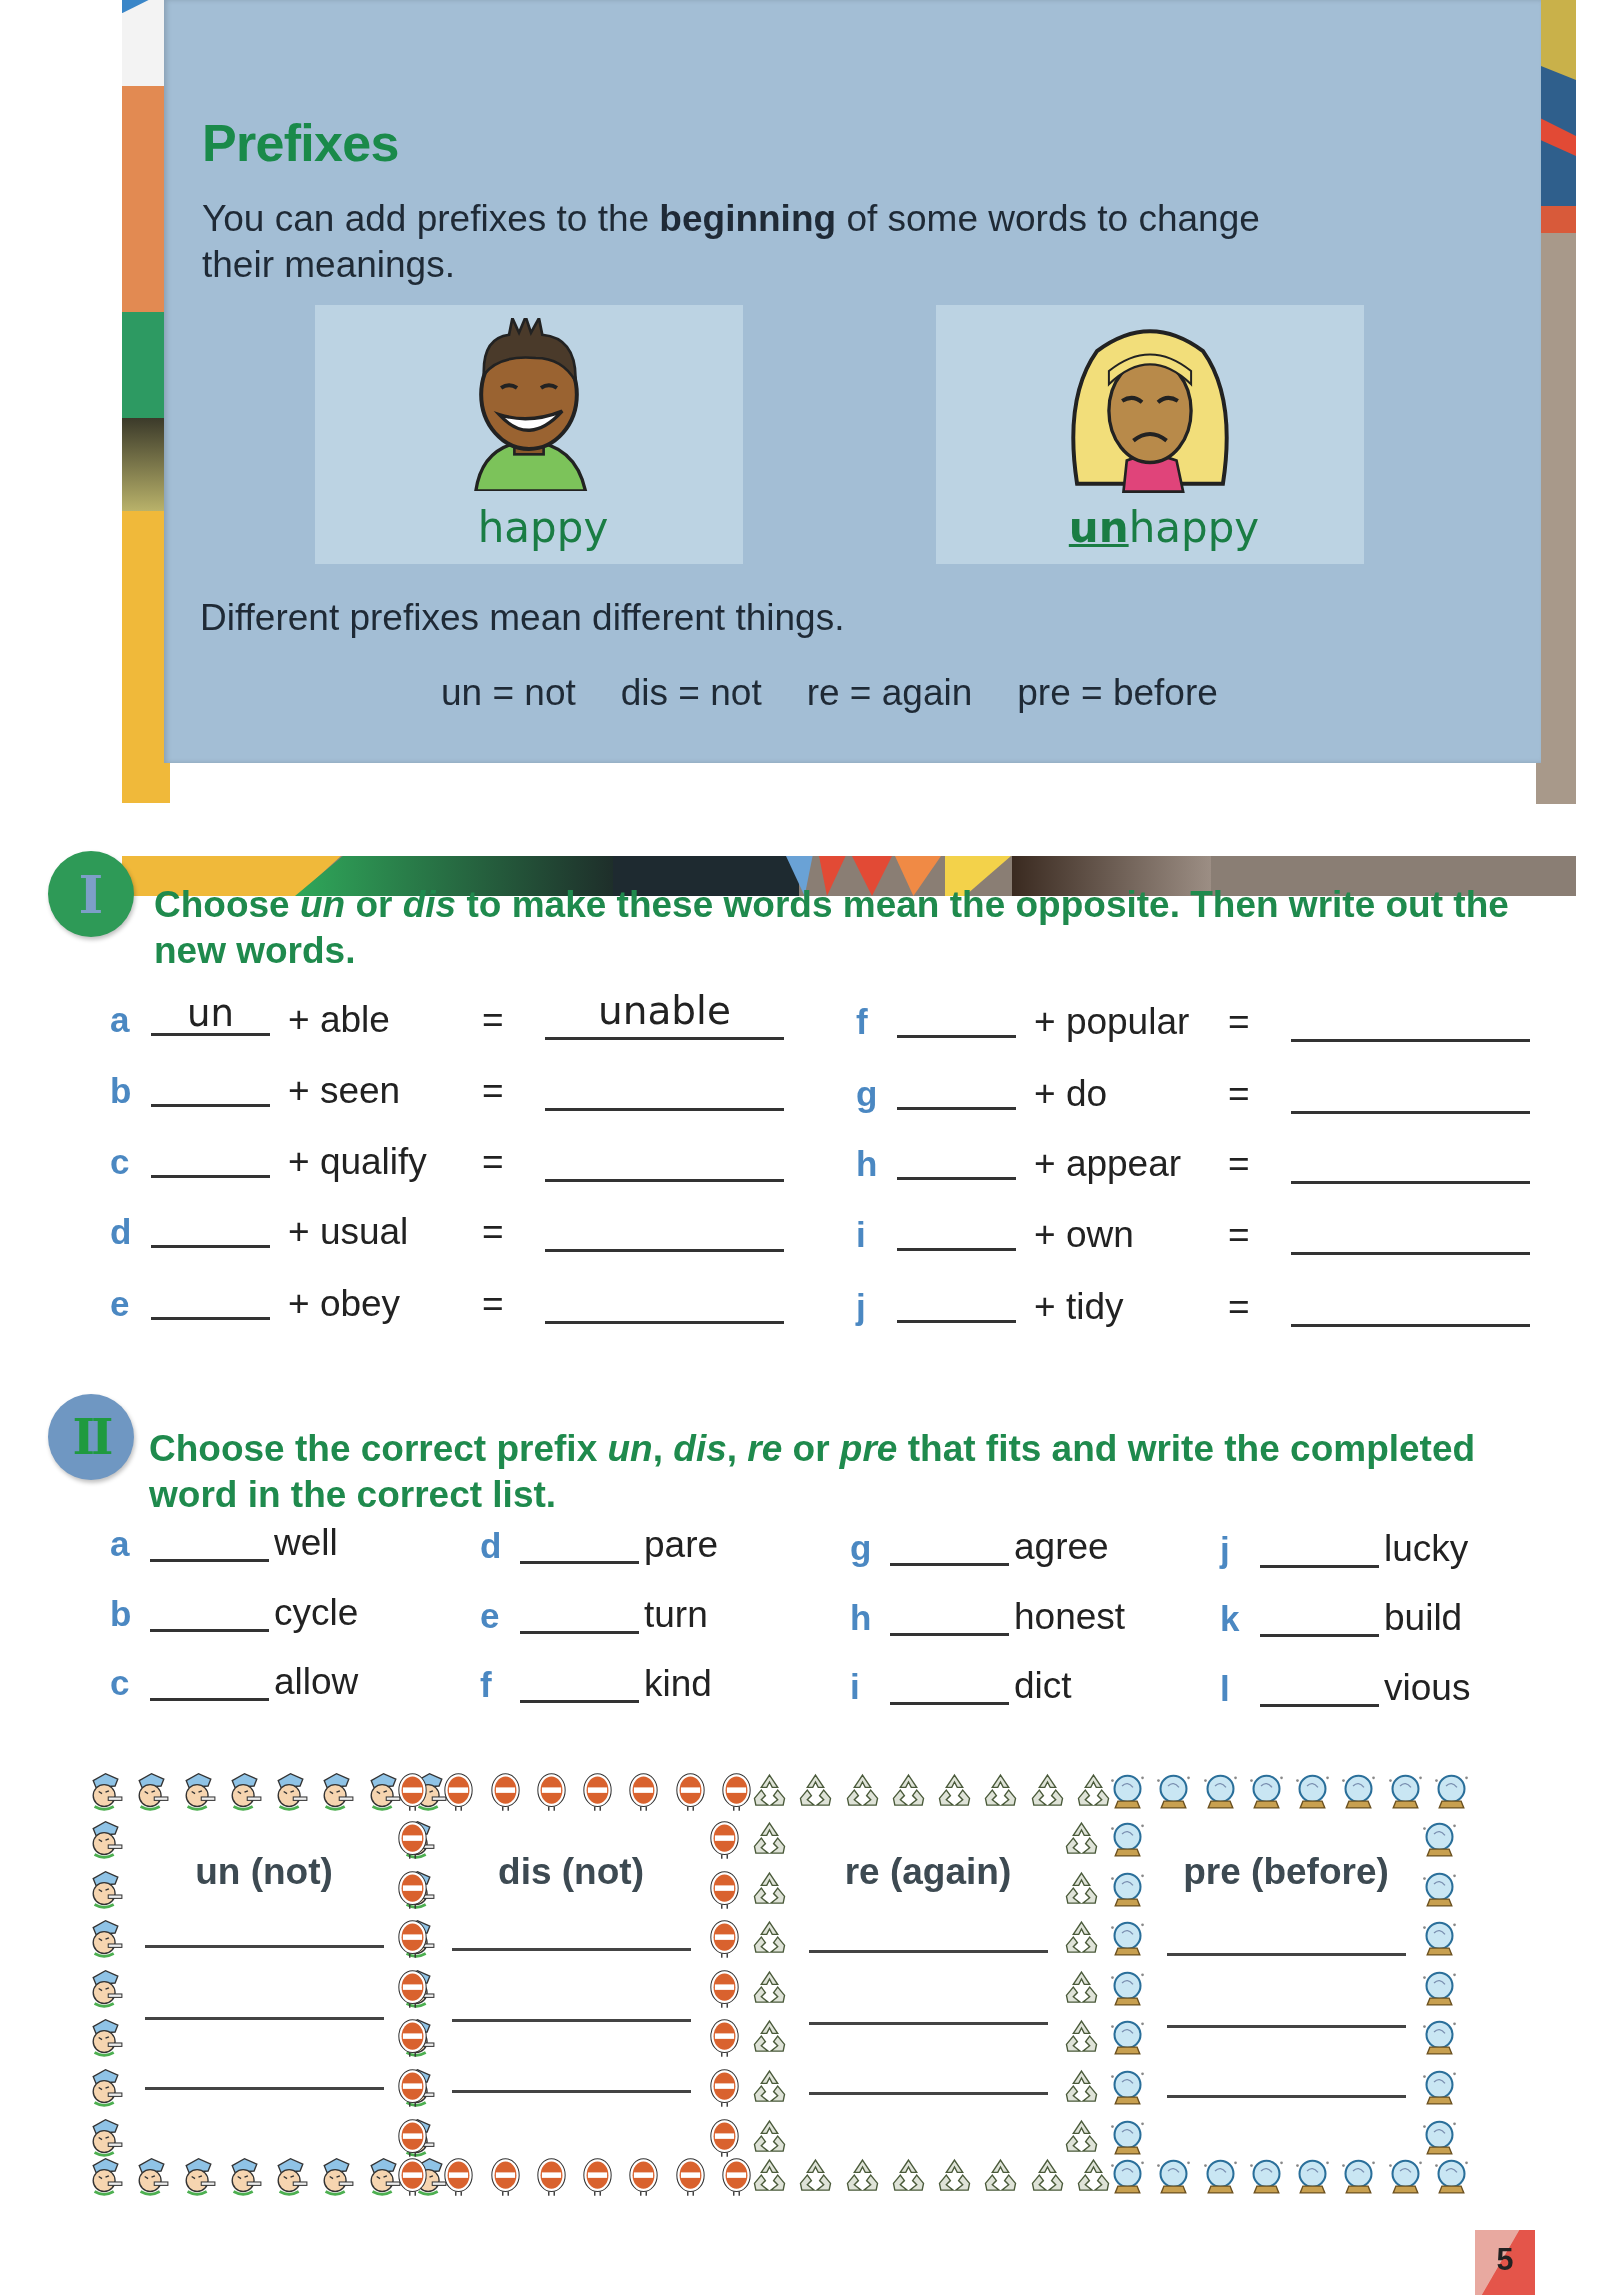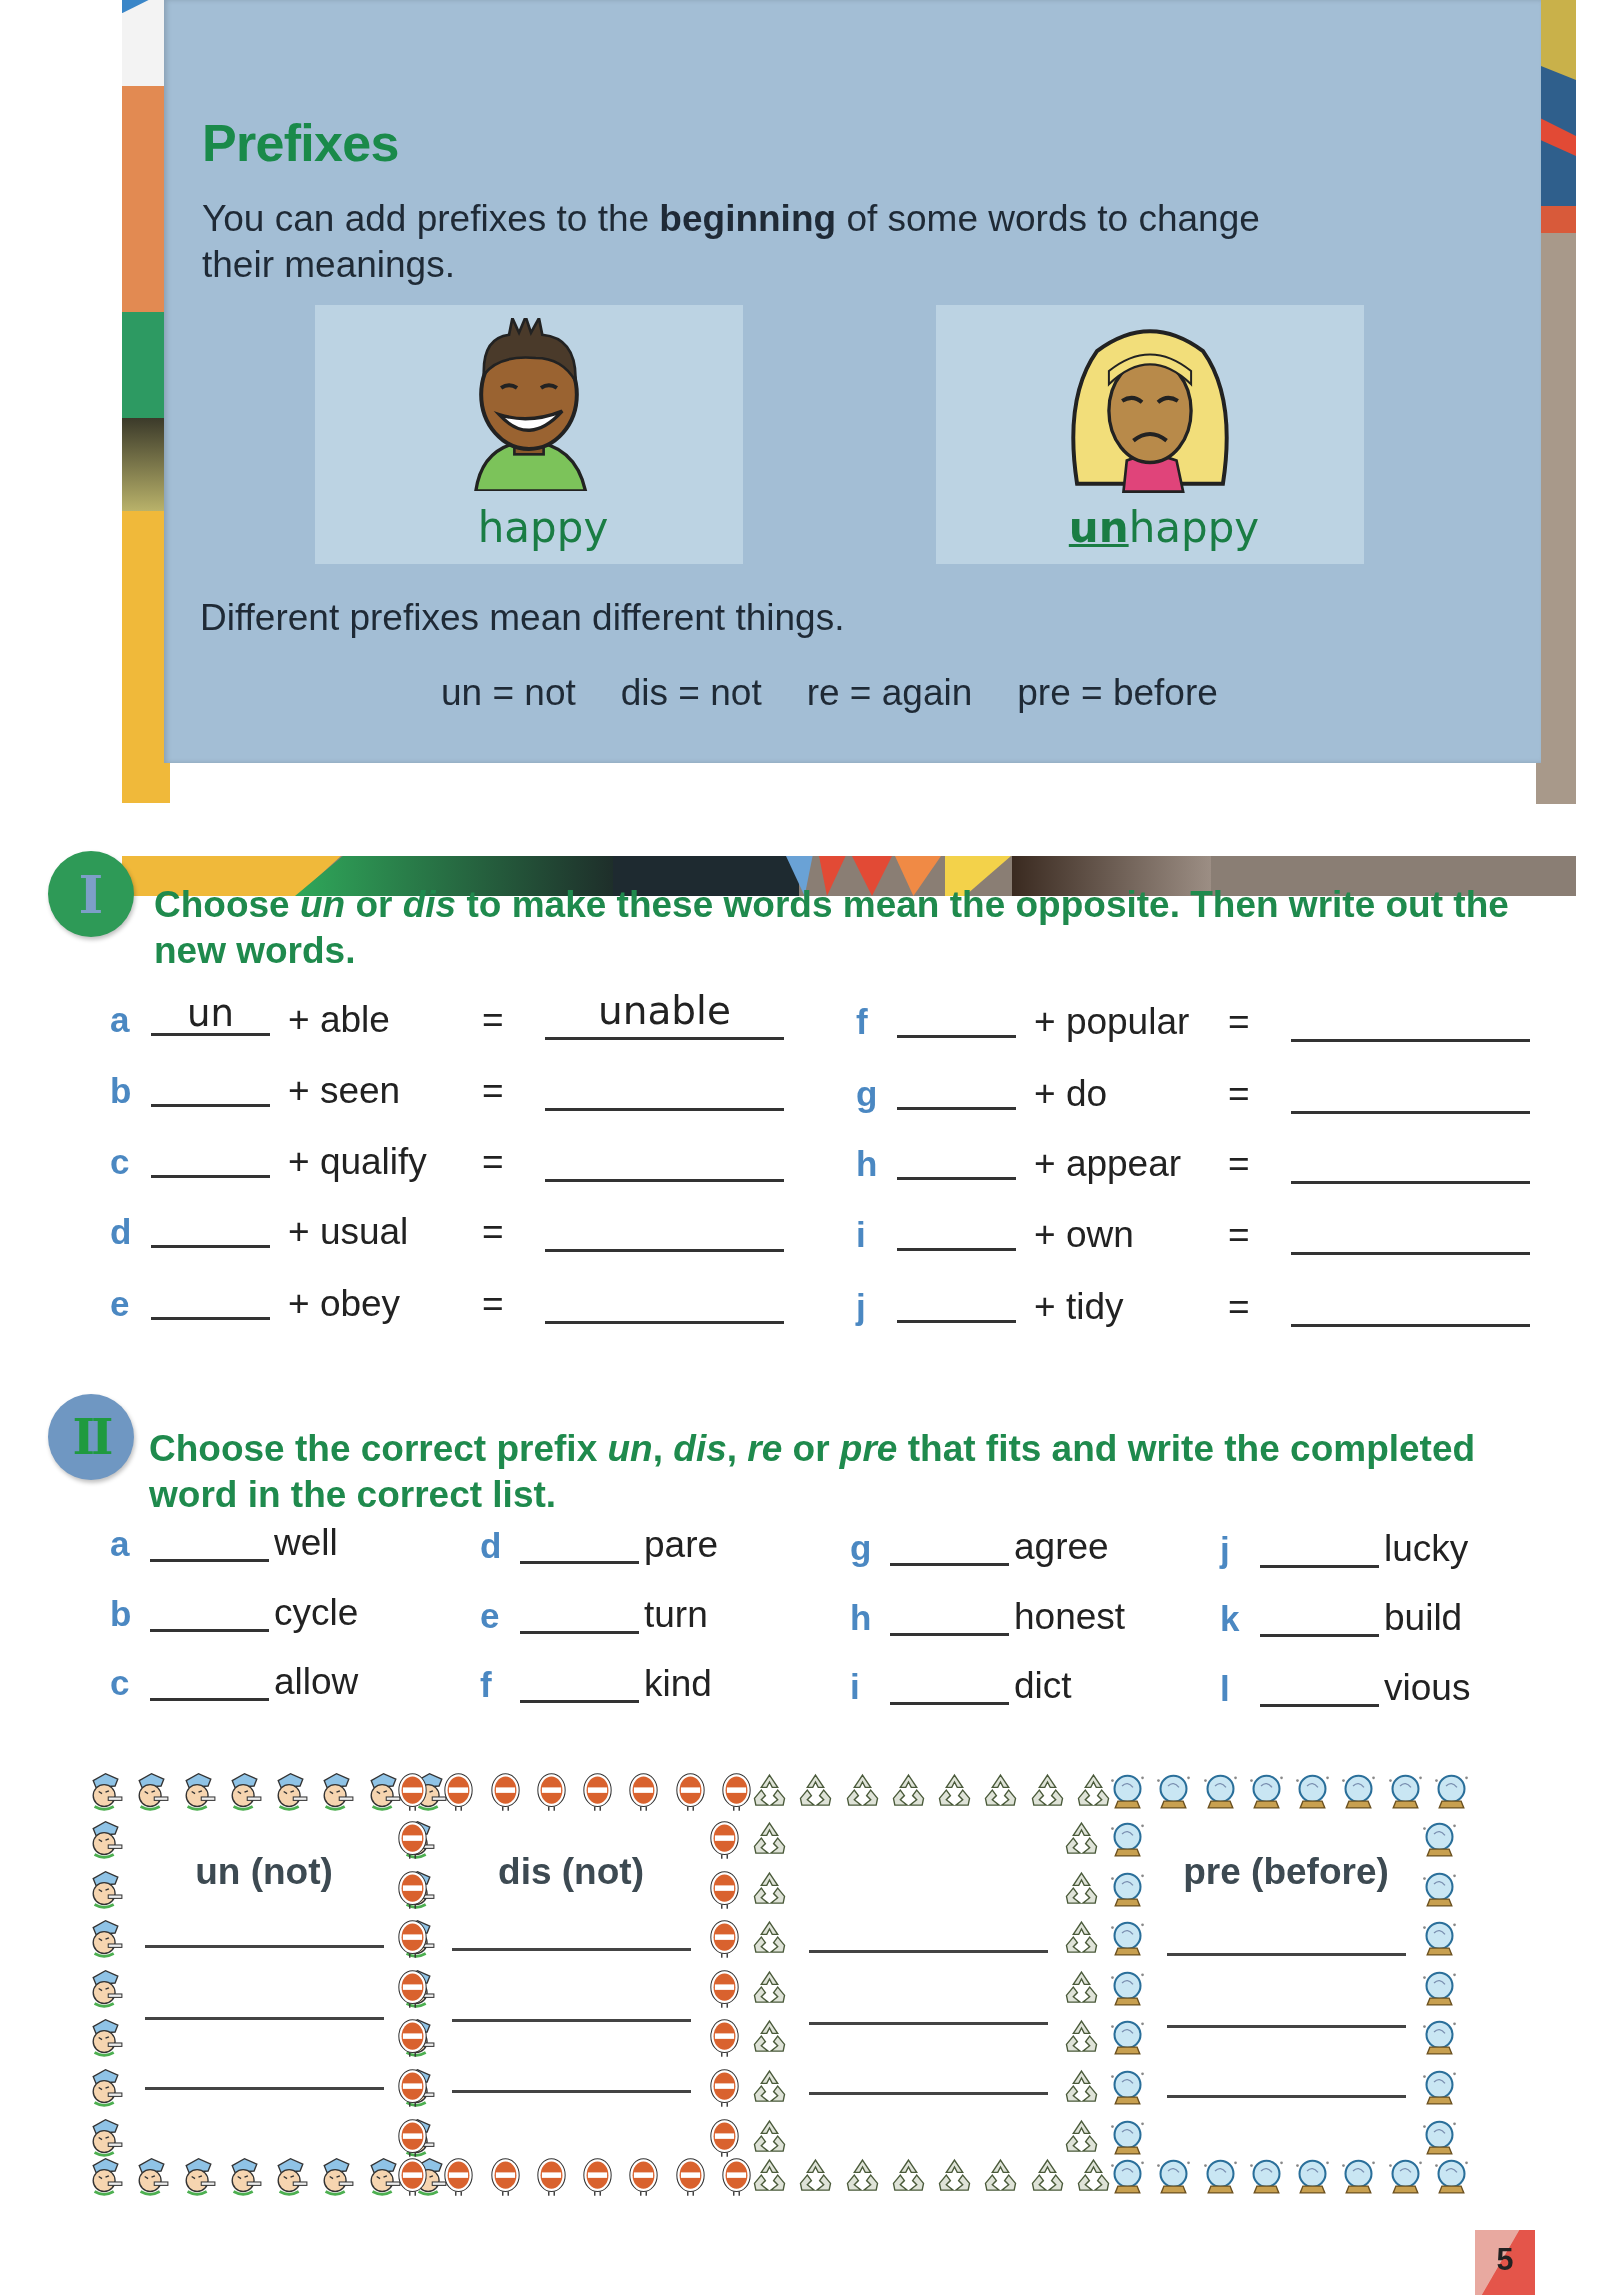--- a/index.html
+++ b/index.html
@@ -858,20 +858,21 @@
             <path d="M30 6 L42 24 L34 24 L30 16 L26 24 L18 24 Z" fill="#dfe3d8" stroke="#4a5a3a" stroke-width="2"></path>
             <path d="M8 40 L18 28 L24 36 L18 42 L28 50 L10 50 Z" fill="#dfe3d8" stroke="#4a5a3a" stroke-width="2"></path>
             <path d="M52 40 L42 28 L36 36 L42 42 L32 50 L50 50 Z" fill="#dfe3d8" stroke="#4a5a3a" stroke-width="2"></path>
           </svg></span>
         <span><svg class="ico" viewBox="0 0 60 60">
             <path d="M30 6 L42 24 L34 24 L30 16 L26 24 L18 24 Z" fill="#dfe3d8" stroke="#4a5a3a" stroke-width="2"></path>
             <path d="M8 40 L18 28 L24 36 L18 42 L28 50 L10 50 Z" fill="#dfe3d8" stroke="#4a5a3a" stroke-width="2"></path>
             <path d="M52 40 L42 28 L36 36 L42 42 L32 50 L50 50 Z" fill="#dfe3d8" stroke="#4a5a3a" stroke-width="2"></path>
           </svg></span>
       </div>
+      <div class="list-heading">re (again)</div>
       <div class="list-line" style="left: 60px; width: 239px; top: 179px;"></div>
       <div class="list-line" style="left: 60px; width: 239px; top: 251px;"></div>
       <div class="list-line" style="left: 60px; width: 239px; top: 321px;"></div>
     </div>
     <div class="list-col" style="left: 1022px; width: 358px;">
       <div class="border-row" style="left: 0px; top: 0px;">
         <span><svg class="ico" viewBox="0 0 60 60">
             <circle cx="30" cy="26" r="19" fill="#c9e6f3" stroke="#2a6f9a" stroke-width="3"></circle>
             <path d="M22 22 q8 -8 16 2" stroke="#7a8fb0" stroke-width="2" fill="none"></path>
             <path d="M16 44 h28 l4 10 h-36 Z" fill="#c8a050" stroke="#6a5020" stroke-width="2"></path>

